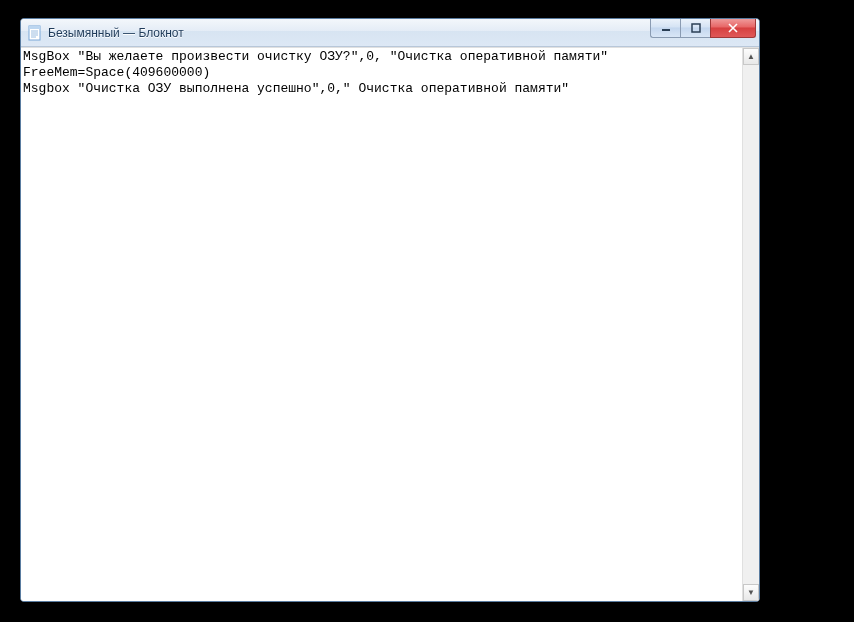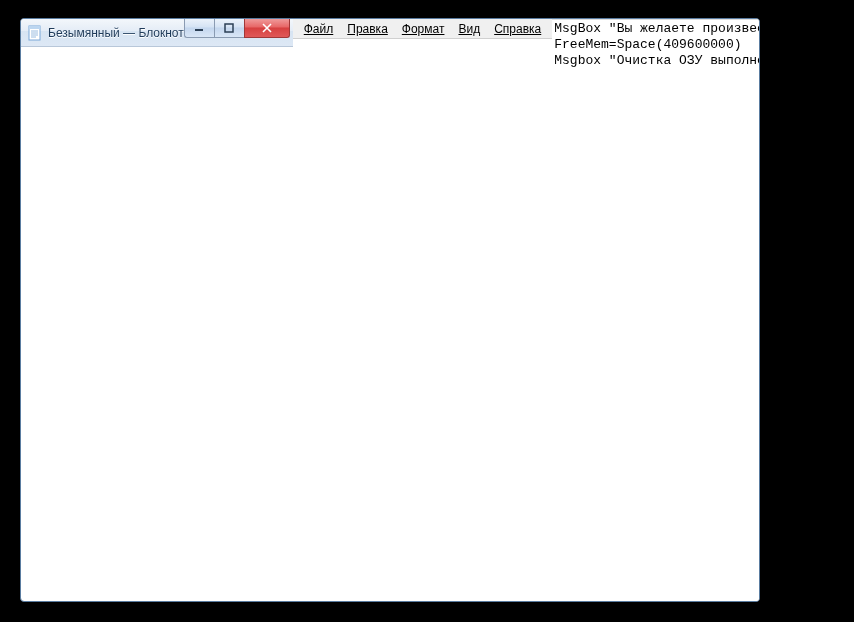--- a/index.html
+++ b/index.html
@@ -20,21 +20,21 @@
     padding: 18px 20px 20px 20px;
   }
   .window {
     width: 740px;
     height: 584px;
     background: #fff;
     border: 1px solid #5a7ca0;
     border-radius: 4px;
     box-shadow: 0 0 10px rgba(0,0,0,0.4);
     display: flex;
-    flex-direction: row;
+    flex-direction: column;
     overflow: hidden;
   }
   .titlebar {
     height: 28px;
     background: linear-gradient(to bottom, #f3f7fb 0%, #e4ecf6 45%, #d7e4f2 46%, #dde8f5 100%);
     border-bottom: 1px solid #b8c7d9;
     display: flex;
     align-items: center;
     padding: 0 0 0 6px;
   }
@@ -166,27 +166,20 @@
             </svg>
         </div>
         <div class="win-btn close">
           <svg width="12" height="10" viewBox="0 0 12 10">
               <path d="M2 1 L10 9 M10 1 L2 9" stroke="#fff" stroke-width="1.6"></path>
             </svg>
         </div>
       </div>
     </div>
 
-    <div class="menubar">
-      <div class="menu-item"><span class="ul">Файл</span></div>
-      <div class="menu-item"><span class="ul">Правка</span></div>
-      <div class="menu-item"><span class="ul">Формат</span></div>
-      <div class="menu-item"><span class="ul">Вид</span></div>
-      <div class="menu-item"><span class="ul">Справка</span></div>
-    </div>
 
     <div class="editor-wrap">
       <div class="editor">MsgBox "Вы желаете произвести очистку ОЗУ?",0, "Очистка оперативной памяти"
 FreeMem=Space(409600000)
 Msgbox "Очистка ОЗУ выполнена успешно",0," Очистка оперативной памяти"</div>
       <div class="vscroll">
         <div class="scroll-btn">▲</div>
         <div class="scroll-track"></div>
         <div class="scroll-btn">▼</div>
       </div>

